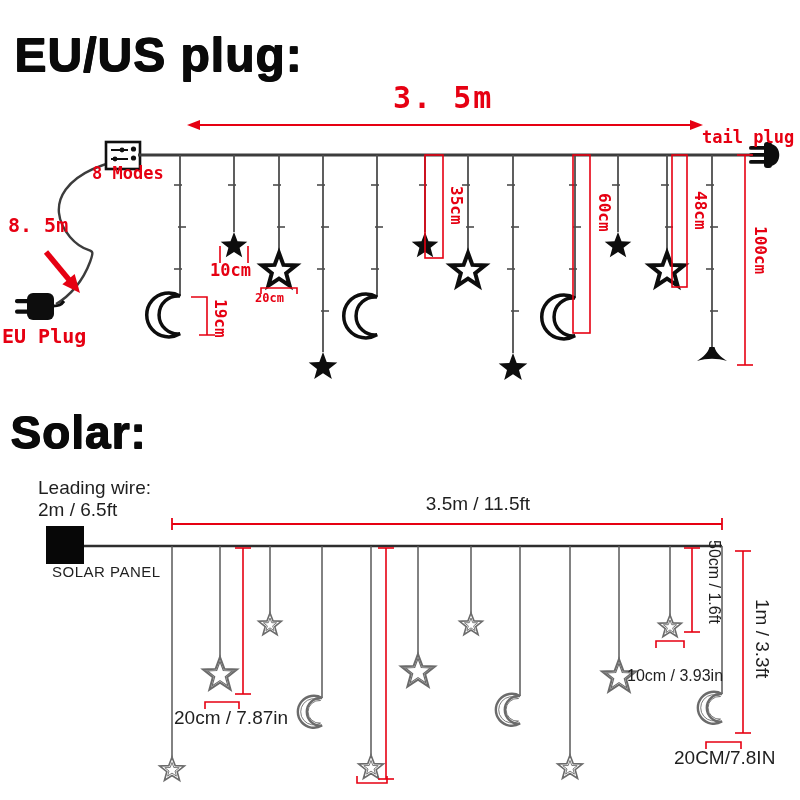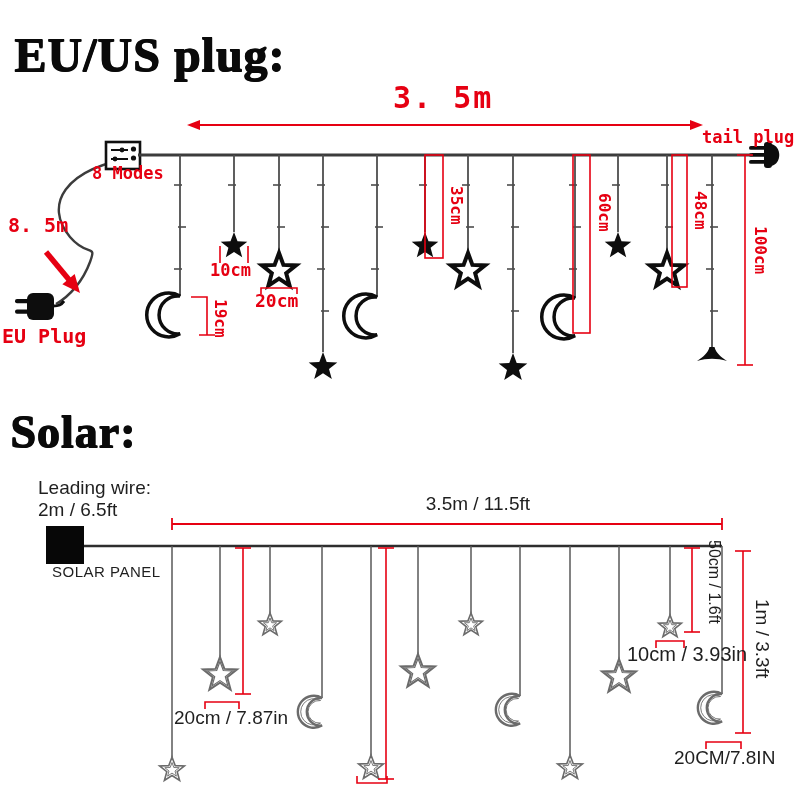--- a/index.html
+++ b/index.html
@@ -1,20 +1,20 @@
 <!DOCTYPE html>
 <html><head>
 <meta charset="utf-8">
 <style>
   html,body{margin:0;padding:0;background:#ffffff;}
   #stage{position:relative;width:800px;height:800px;background:#fff;overflow:hidden;
          font-family:"Liberation Sans",sans-serif;}
   #diagram{position:absolute;left:0;top:0;}
   .lbl{position:absolute;white-space:nowrap;line-height:1.05;}
-  .title{font-family:Liberation Serif, serif;font-weight:bold;color:#0a0a0a;
+  .title{font-family:Liberation Sans, sans-serif;font-weight:bold;color:#0a0a0a;
          text-shadow:1px 0 0 #0a0a0a,0 1px 0 #0a0a0a,1px 1px 0 #0a0a0a;letter-spacing:1px;}
   .mono{font-family:"DejaVu Sans Mono",monospace;font-weight:bold;color:#e60012;}
   .sans{font-family:"Liberation Sans",sans-serif;color:#1f1f1f;}
   .vlabel{transform:rotate(90deg);transform-origin:0 0;}
 </style>
 </head>
 <body>
 
 <div id="stage">
 
@@ -278,30 +278,30 @@
     </g>
   </svg>
 
   <div class="lbl title" style="left:14px;top:30px;font-size:48px">EU/US plug:</div>
   <div class="lbl mono" style="left:393px;top:82px;font-size:30px;letter-spacing:2px">3. 5m</div>
   <div class="lbl mono" style="left:702px;top:129px;font-size:17px">tail plug</div>
   <div class="lbl mono" style="left:92px;top:165px;font-size:17px">8 Modes</div>
   <div class="lbl mono" style="left:8px;top:215px;font-size:20px">8. 5m</div>
   <div class="lbl mono" style="left:2px;top:326px;font-size:20px">EU Plug</div>
   <div class="lbl mono" style="left:210px;top:262px;font-size:17px">10cm</div>
-  <div class="lbl mono" style="left:255px;top:292px;font-size:18px">20cm</div>
+  <div class="lbl mono" style="left:255px;top:292px;font-size:12px">20cm</div>
   <div class="lbl mono vlabel" style="left:228px;top:299px;font-size:16px">19cm</div>
   <div class="lbl mono vlabel" style="left:464px;top:186px;font-size:16px">35cm</div>
   <div class="lbl mono vlabel" style="left:612px;top:193px;font-size:16px">60cm</div>
   <div class="lbl mono vlabel" style="left:708px;top:191px;font-size:16px">48cm</div>
   <div class="lbl mono vlabel" style="left:768px;top:226px;font-size:16px">100cm</div>
 
   <div class="lbl title" style="left:10px;top:408px;font-size:46px">Solar:</div>
   <div class="lbl sans" style="left:38px;top:478px;font-size:19px">Leading wire:</div>
   <div class="lbl sans" style="left:38px;top:500px;font-size:19px">2m / 6.5ft</div>
   <div class="lbl sans" style="left:52px;top:564px;font-size:15px;letter-spacing:0.5px">SOLAR PANEL</div>
   <div class="lbl sans" style="left:370px;top:494px;font-size:19px;width:160px;text-align:right">3.5m / 11.5ft</div>
   <div class="lbl sans" style="left:174px;top:708px;font-size:19px">20cm / 7.87in</div>
-  <div class="lbl sans" style="left:627px;top:644px;font-size:20px">10cm / 3.93in</div>
+  <div class="lbl sans" style="left:627px;top:668px;font-size:16px">10cm / 3.93in</div>
   <div class="lbl sans" style="left:674px;top:748px;font-size:19px">20CM/7.8IN</div>
   <div class="lbl sans vlabel" style="left:722px;top:540px;font-size:16px">50cm / 1.6ft</div>
   <div class="lbl sans vlabel" style="left:772px;top:599px;font-size:19px">1m / 3.3ft</div>
 </div>
 
 </body></html>

